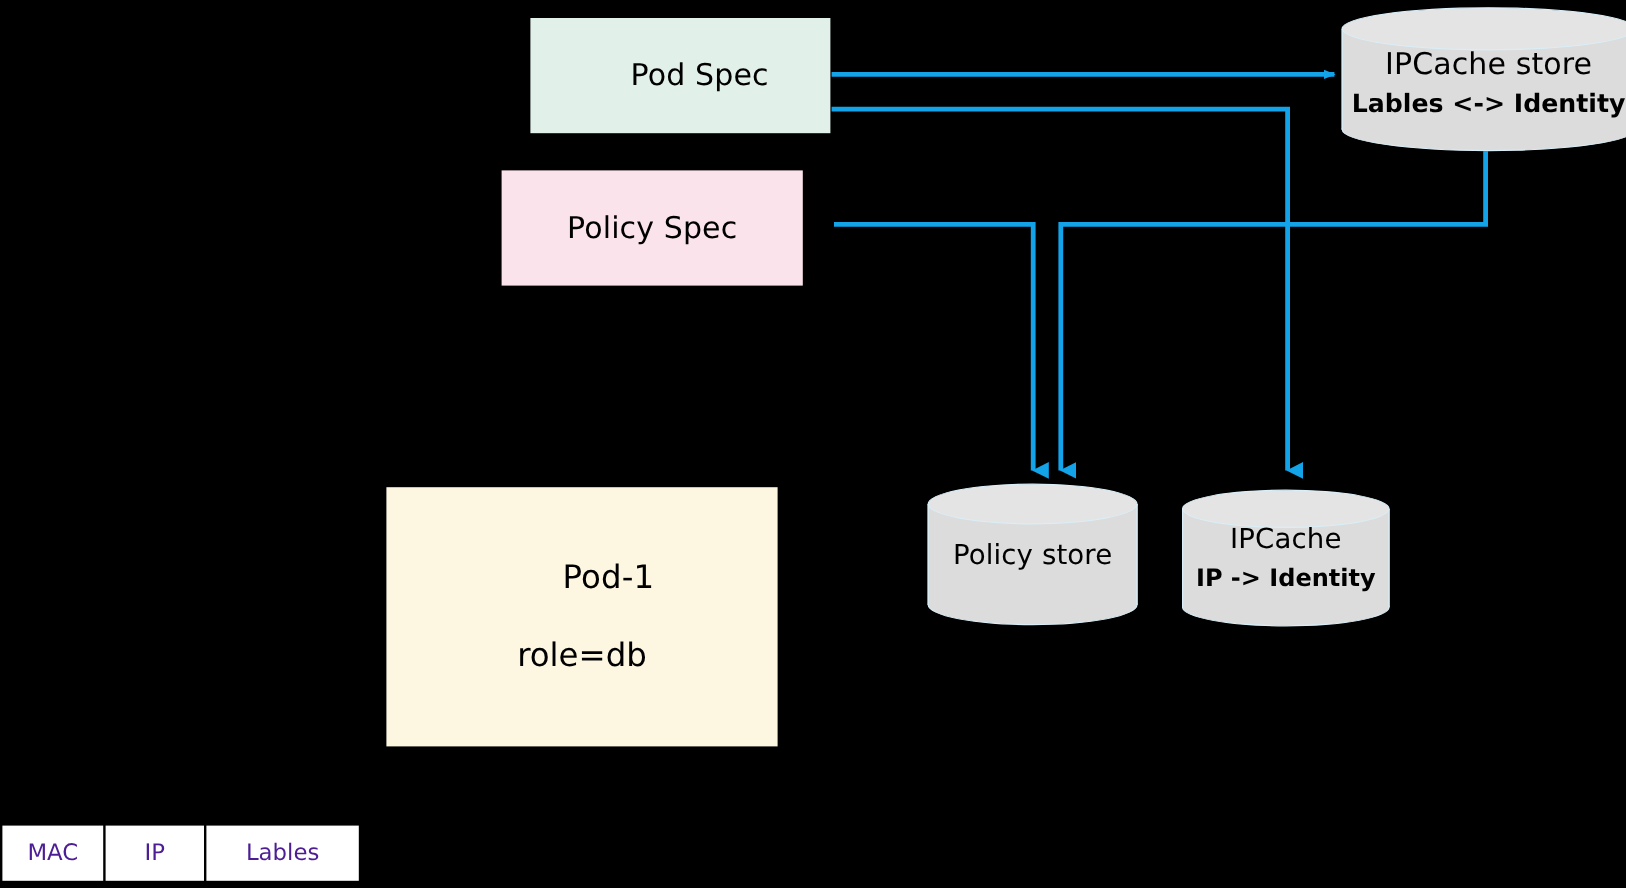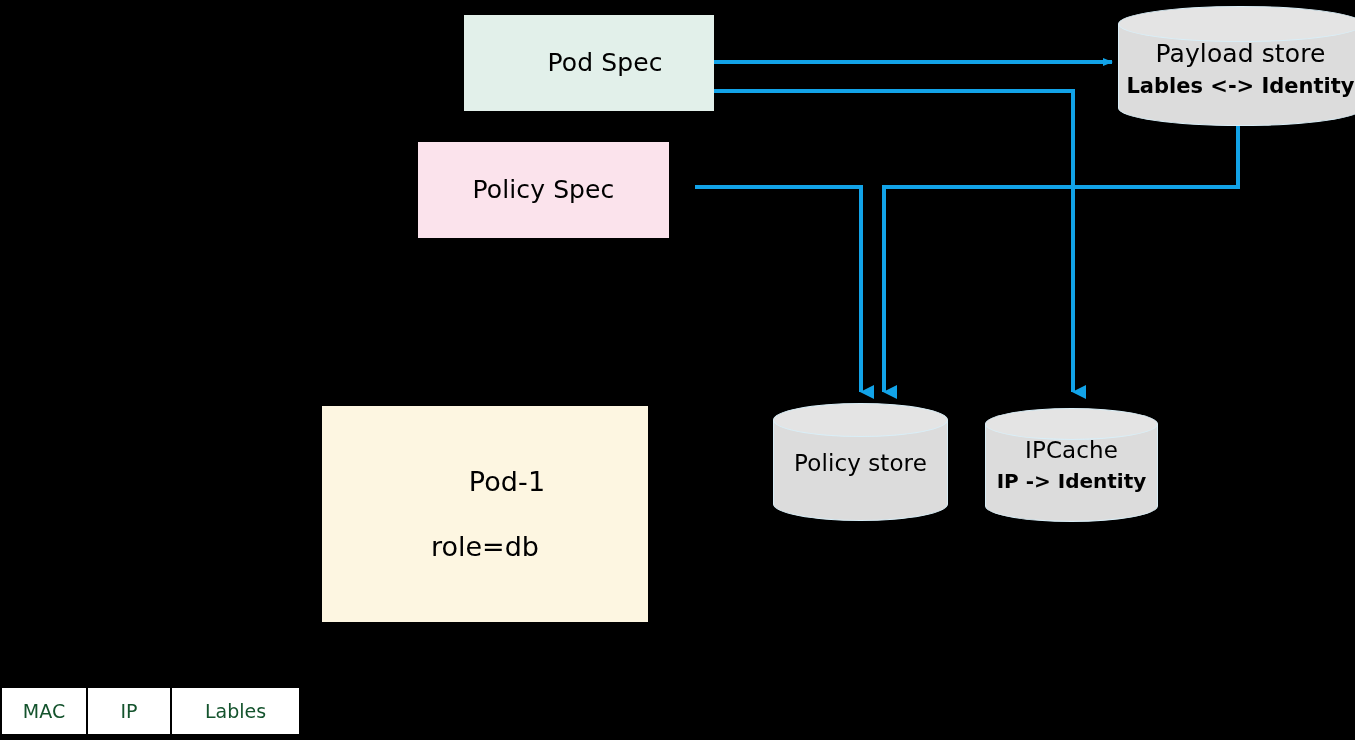--- a/index.html
+++ b/index.html
@@ -23,21 +23,21 @@
     display: flex;
     flex-direction: column;
     align-items: center;
     justify-content: center;
     text-align: center;
     color: #000000;
   }
 
   
   .rect-podspec {
-    left: 464px; top: 15px; width: 250px; height: 96px;
+    left: 442px; top: 15px; width: 250px; height: 96px;
     background: #E2F0EA;
     padding-left: 32px;
   }
   .rect-policyspec {
     left: 418px; top: 142px; width: 251px; height: 96px;
     background: #FBE3EC;
   }
   .rect-pod1 {
     left: 322px; top: 406px; width: 326px; height: 216px;
     background: #FDF6E1;
@@ -138,21 +138,21 @@
   
   .packet-strip {
     position: absolute;
     left: 2px; top: 688px;
     height: 46px;
     display: flex;
     gap: 2px;
   }
   .packet-cell {
     background: #FFFFFF;
-    color: #14532d;
+    color: #4c1d95;
     display: flex;
     align-items: center;
     justify-content: center;
     font-size: 19px;
     box-sizing: border-box;
     white-space: nowrap;
   }
   .pc-mac     { width: 84px; }
   .pc-ip      { width: 82px; }
   .pc-tcpudp  { width: 131px; }
@@ -201,21 +201,21 @@
   <div class="node rect-pod1">
     <div class="node-label">Pod-1</div>
     <div class="node-sublabel">role=db</div>
   </div>
 
   <div class="cyl cyl-identity">
     <div class="cyl-bottom"></div>
     <div class="cyl-body"></div>
     <div class="cyl-top"></div>
     <div class="cyl-text">
-      <div class="node-label">Payload store</div>
+      <div class="node-label">IPCache store</div>
       <div class="node-sublabel">Lables &lt;-&gt; Identity</div>
     </div>
   </div>
 
   <div class="cyl cyl-policy">
     <div class="cyl-bottom"></div>
     <div class="cyl-body"></div>
     <div class="cyl-top"></div>
     <div class="cyl-text">
       <div class="node-label">Policy store</div>

